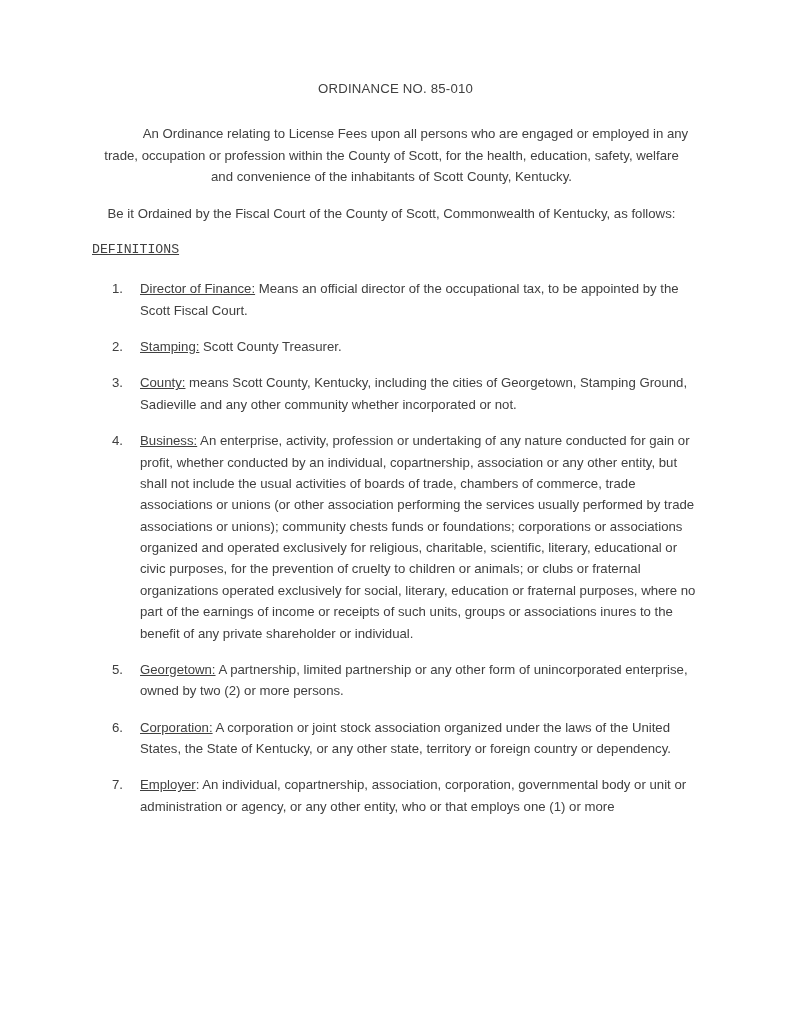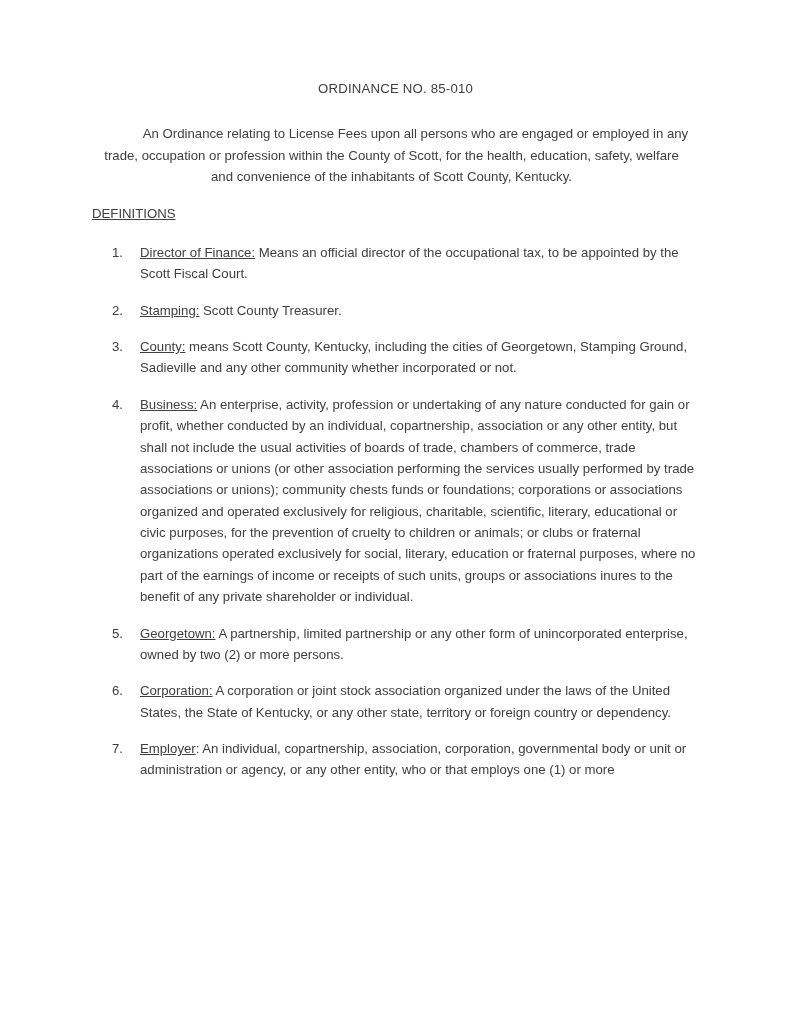--- a/index.html
+++ b/index.html
@@ -42,20 +42,21 @@
     text-align: center;
     margin: 42px 0 16px 0;
     font-size: 13.2px;
   }
   .u {
     text-decoration: underline;
   }
   .section-head {
     margin: 0 0 18px 0;
     font-size: 13.2px;
+    font-family: Liberation Mono, monospace;
   }
   ol.defs {
     margin: 0;
     padding: 0;
     list-style: none;
     counter-reset: defitem;
   }
   ol.defs > li {
     position: relative;
     padding-left: 48px;
@@ -80,20 +81,21 @@
 </head>
 <body>
 
 <div class="page">
   <div class="doc">
 
     <div class="doc-title">ORDINANCE NO. 85-010</div>
 
     <div class="intro-block">
       <p class="para para-indent">An Ordinance relating to License Fees upon all persons who are engaged or employed in any trade, occupation or profession within the County of Scott, for the health, education, safety, welfare and convenience of the inhabitants of Scott County, Kentucky.</p>
+      <p class="para">Be it Ordained by the Fiscal Court of the County of Scott, Commonwealth of Kentucky, as follows:</p>
     </div>
 
 
     <div class="section-head">
       <span class="u">DEFINITIONS</span>
     </div>
 
 
     <ol class="defs">
       <li>

